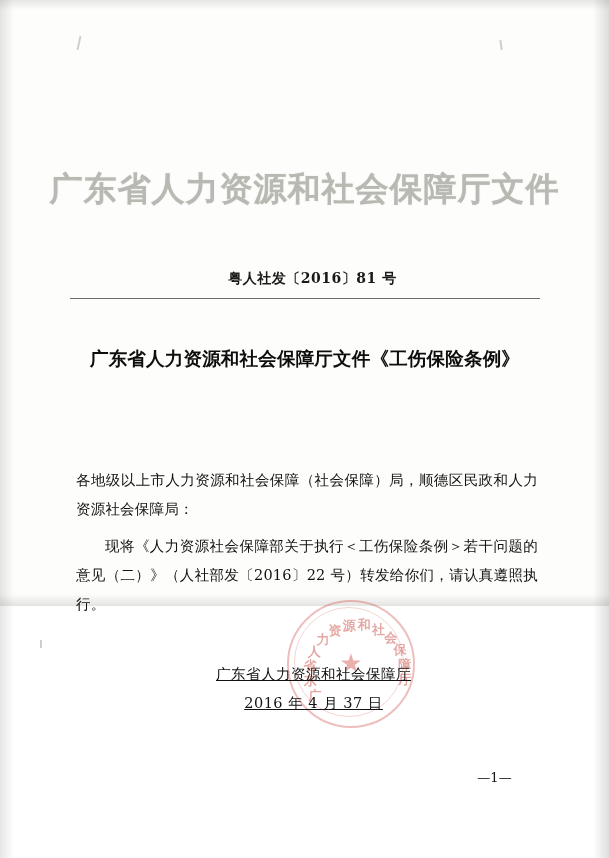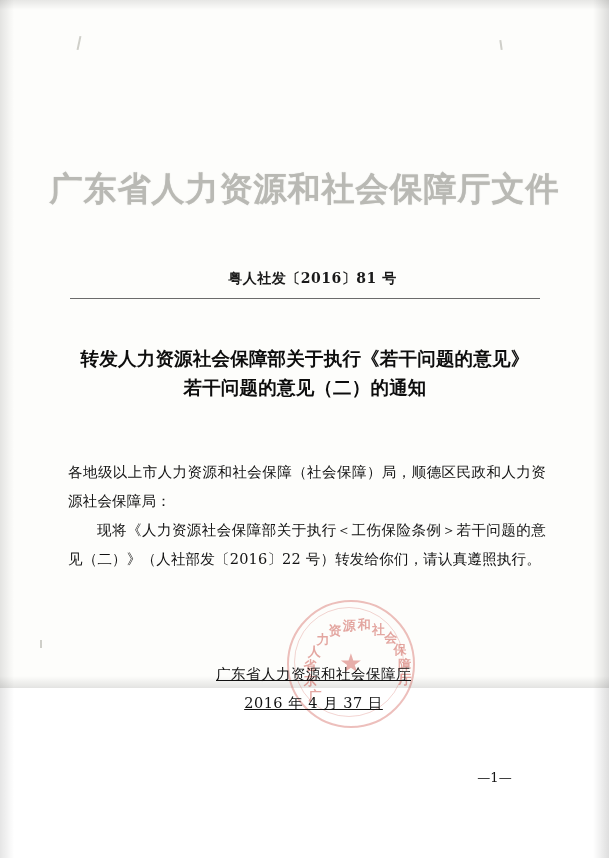--- a/index.html
+++ b/index.html
@@ -11,21 +11,21 @@
     width: 609px;
     height: 858px;
     overflow: hidden;
     font-family: "DejaVu Sans", "Liberation Sans", sans-serif;
     color: #111;
   }
 
   .page {
     position: relative;
     width: 609px;
-    height: 688px;
+    height: 606px;
     background: #fdfdfb;
     box-sizing: border-box;
   }
 
   
   .scan-edge-left {
     position: absolute;
     left: 0; top: 0;
     width: 14px; height: 858px;
     background: linear-gradient(to right, rgba(0,0,0,0.10), rgba(0,0,0,0));
@@ -118,21 +118,21 @@
     top: 458px;
     width: 478px;
     font-family: "DejaVu Serif", "Liberation Serif", serif;
     font-size: 14.5px;
     line-height: 2.0;
     color: #121212;
     letter-spacing: 0.2px;
     text-align: justify;
   }
   .body-text p {
-    margin: 0;
+    margin: 8px;
   }
   .body-text p.indent {
     text-indent: 2em;
   }
 
   
   .signature {
     position: absolute;
     left: 0;
     top: 660px;
@@ -222,22 +222,21 @@
   <div class="speck" style="left:500px; top:40px; width:2px; height:10px; transform:rotate(-8deg);"></div>
   <div class="speck" style="left:40px; top:640px; width:2px; height:8px;"></div>
 
   <div class="masthead">广东省人力资源和社会保障厅文件</div>
 
   <div class="doc-number">粤人社发〔2016〕81 号</div>
 
   <div class="rule"></div>
 
   <div class="title">
-    <div>转发人力资源社会保障部关于执行《若干问题的意见》</div>
-    <div>若干问题的意见（二）的通知</div>
+    <div>广东省人力资源和社会保障厅文件《工伤保险条例》</div>
   </div>
 
   <div class="body-text">
     <p>各地级以上市人力资源和社会保障（社会保障）局，顺德区民政和人力资源社会保障局：</p>
     <p class="indent">现将《人力资源社会保障部关于执行＜工伤保险条例＞若干问题的意见（二）》（人社部发〔2016〕22 号）转发给你们，请认真遵照执行。</p>
   </div>
 
   <div class="seal">
     <div class="inner-ring"></div>
     <div class="seal-text">

